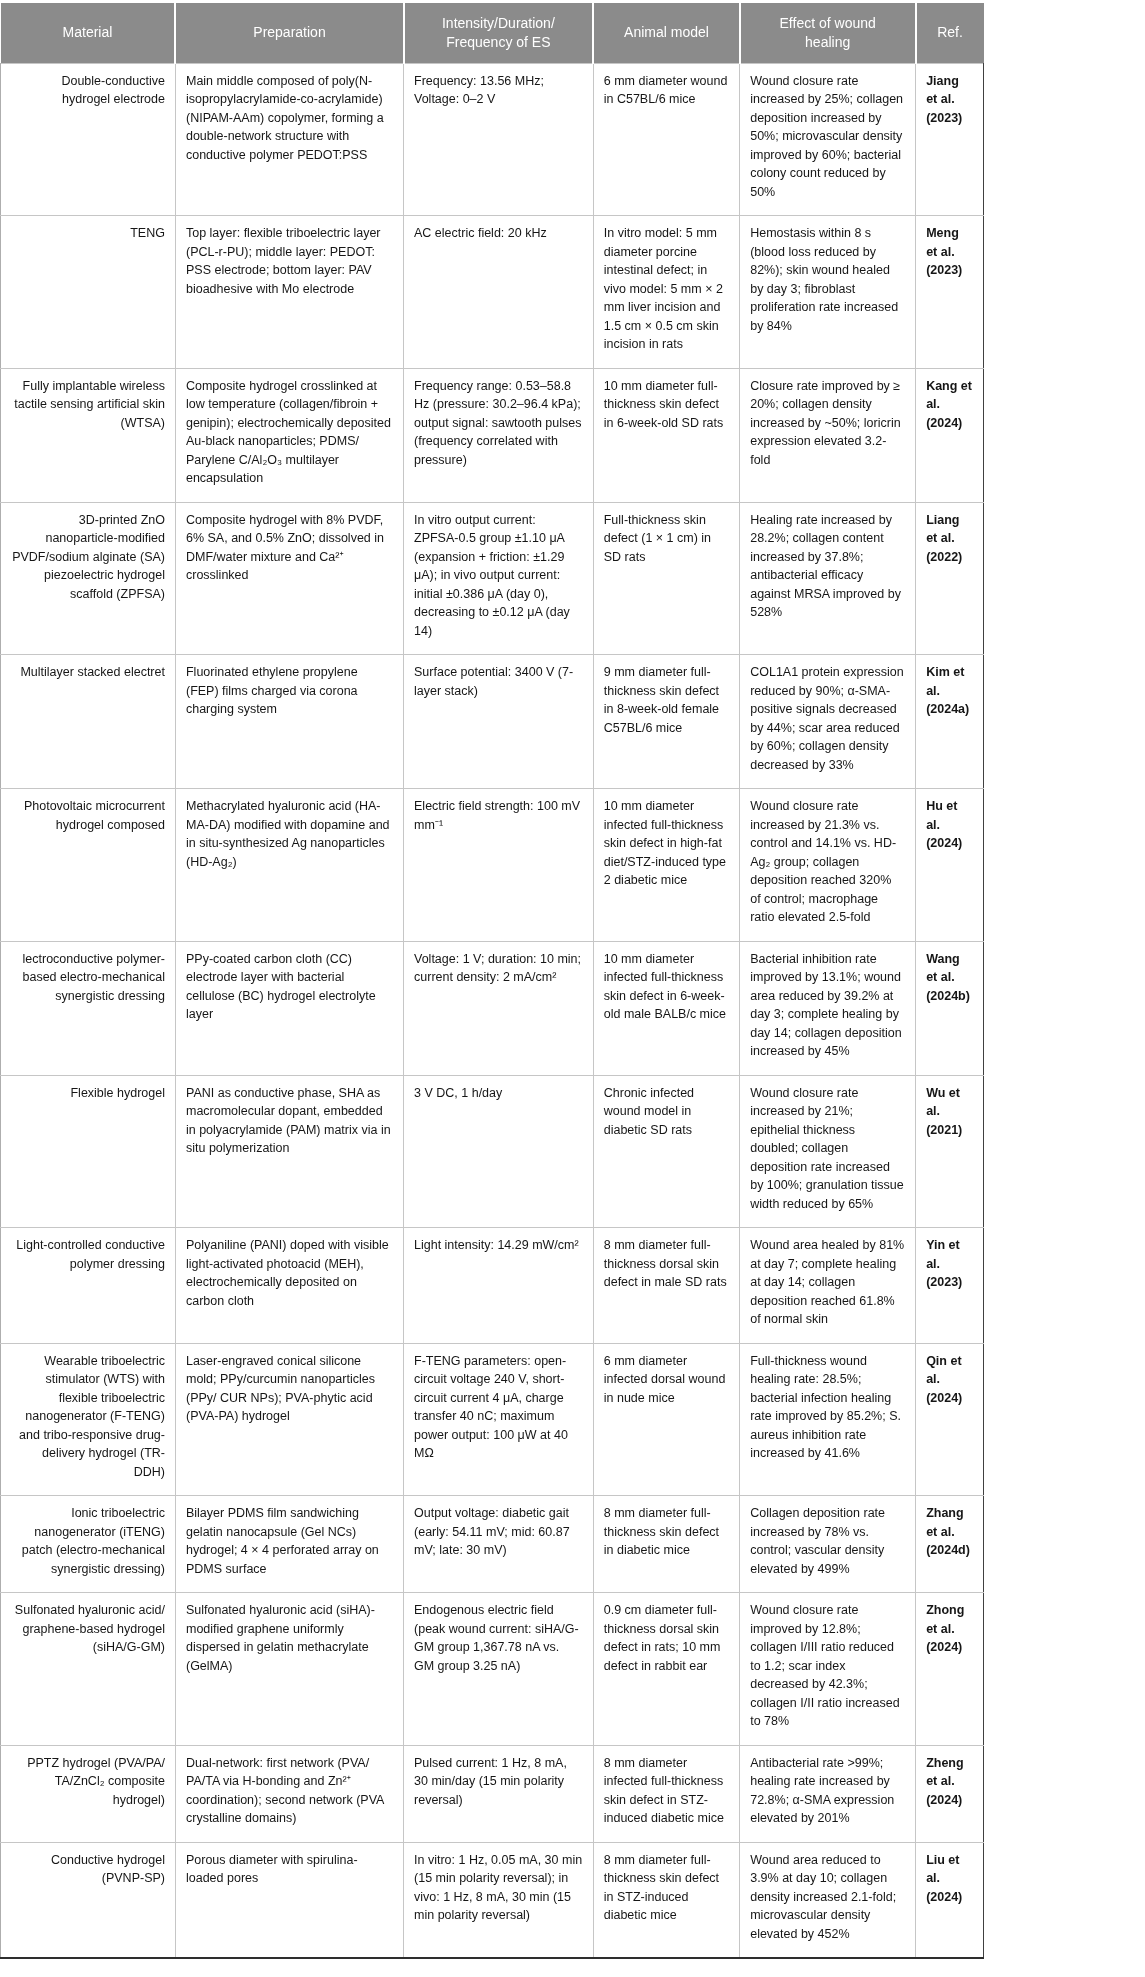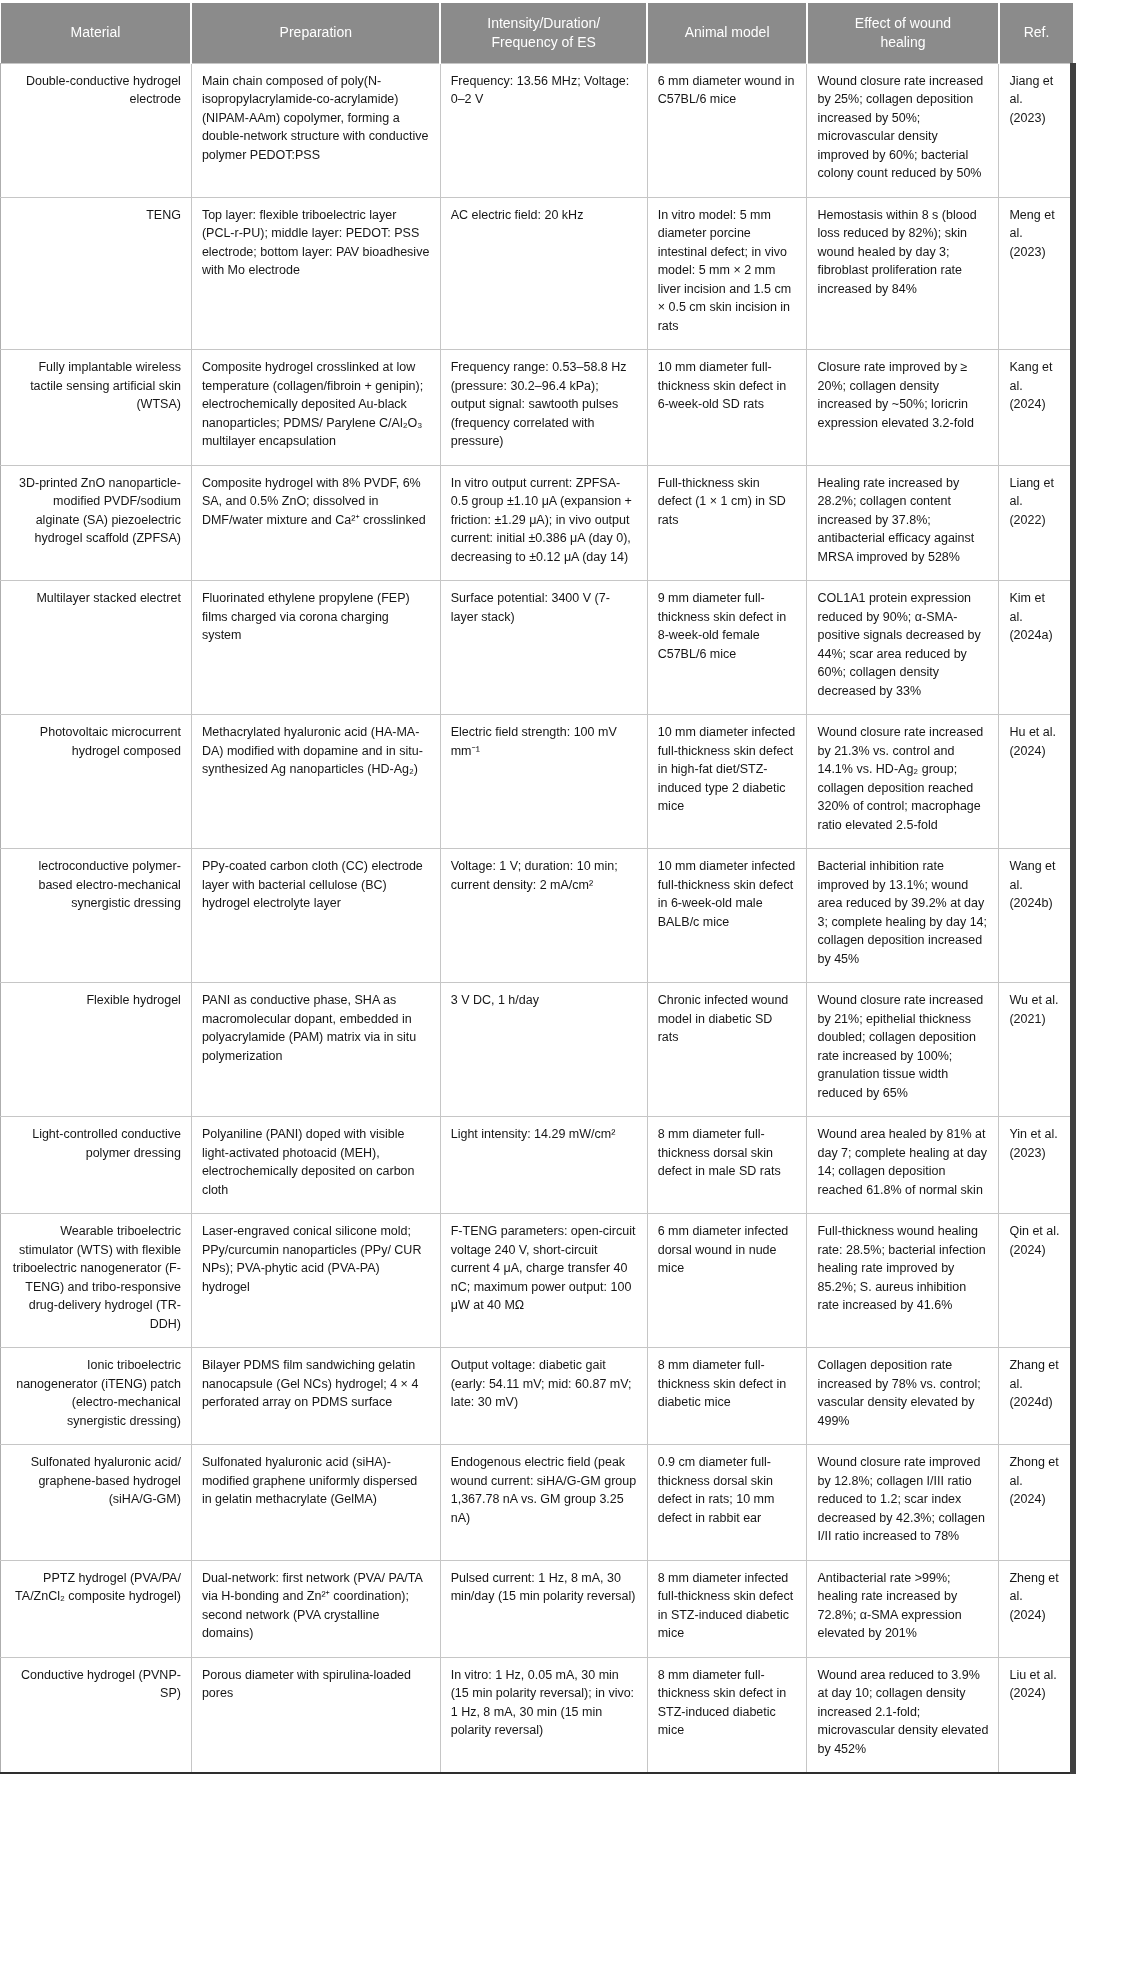--- a/index.html
+++ b/index.html
@@ -1,18 +1,18 @@
 <!DOCTYPE html>
 <html><head>
 <meta charset="utf-8">
 <style>
   * { box-sizing: border-box; }
   html, body { margin: 0; padding: 0; background: #ffffff; }
   body { width: 1145px; font-family: "Liberation Sans", sans-serif; color: #161616; }
-  .table-wrap { width: 1076px; padding-top: 3px; }
+  .table-wrap { width: 984px; padding-top: 3px; }
   table.paper-table {
     width: 100%;
     border-collapse: collapse;
     table-layout: fixed;
     border-bottom: 2px solid #2e2e2e;
   }
   thead th {
     background: #8b8b8b;
     color: #ffffff;
     font-weight: 400;
@@ -28,21 +28,21 @@
   tbody td {
     border: 1px solid #c6c6c6;
     vertical-align: top;
     text-align: left;
     padding: 8px 10px 14px 10px;
     font-size: 12.5px;
     line-height: 1.48;
     overflow-wrap: break-word;
   }
   tbody tr td:first-child { border-left: 1px solid #aeaeae; text-align: right; }
-  tbody tr td:last-child { border-right: 6px solid #404040; }
+  tbody tr td:last-child { border-right: 1px solid #404040; font-weight: bold; }
 </style>
 </head>
 <body>
 
 <div class="table-wrap">
   <table class="paper-table">
     <colgroup>
       <col style="width:17.8%">
       <col style="width:23.2%">
       <col style="width:19.3%">
@@ -58,21 +58,21 @@
 Frequency of ES</th>
         <th>Animal model</th>
         <th>Effect of wound
 healing</th>
         <th>Ref.</th>
       </tr>
     </thead>
     <tbody>
       <tr>
         <td>Double-conductive hydrogel electrode</td>
-        <td>Main chain composed of poly(N-isopropylacrylamide-co-acrylamide) (NIPAM-AAm) copolymer, forming a double-network structure with conductive polymer PEDOT:PSS</td>
+        <td>Main middle composed of poly(N-isopropylacrylamide-co-acrylamide) (NIPAM-AAm) copolymer, forming a double-network structure with conductive polymer PEDOT:PSS</td>
         <td>Frequency: 13.56 MHz; Voltage: 0–2 V</td>
         <td>6 mm diameter wound in C57BL/6 mice</td>
         <td>Wound closure rate increased by 25%; collagen deposition increased by 50%; microvascular density improved by 60%; bacterial colony count reduced by 50%</td>
         <td>Jiang et al. (2023)</td>
       </tr>
       <tr>
         <td>TENG</td>
         <td>Top layer: flexible triboelectric layer (PCL-r-PU); middle layer: PEDOT: PSS electrode; bottom layer: PAV bioadhesive with Mo electrode</td>
         <td>AC electric field: 20 kHz</td>
         <td>In vitro model: 5 mm diameter porcine intestinal defect; in vivo model: 5 mm × 2 mm liver incision and 1.5 cm × 0.5 cm skin incision in rats</td>

